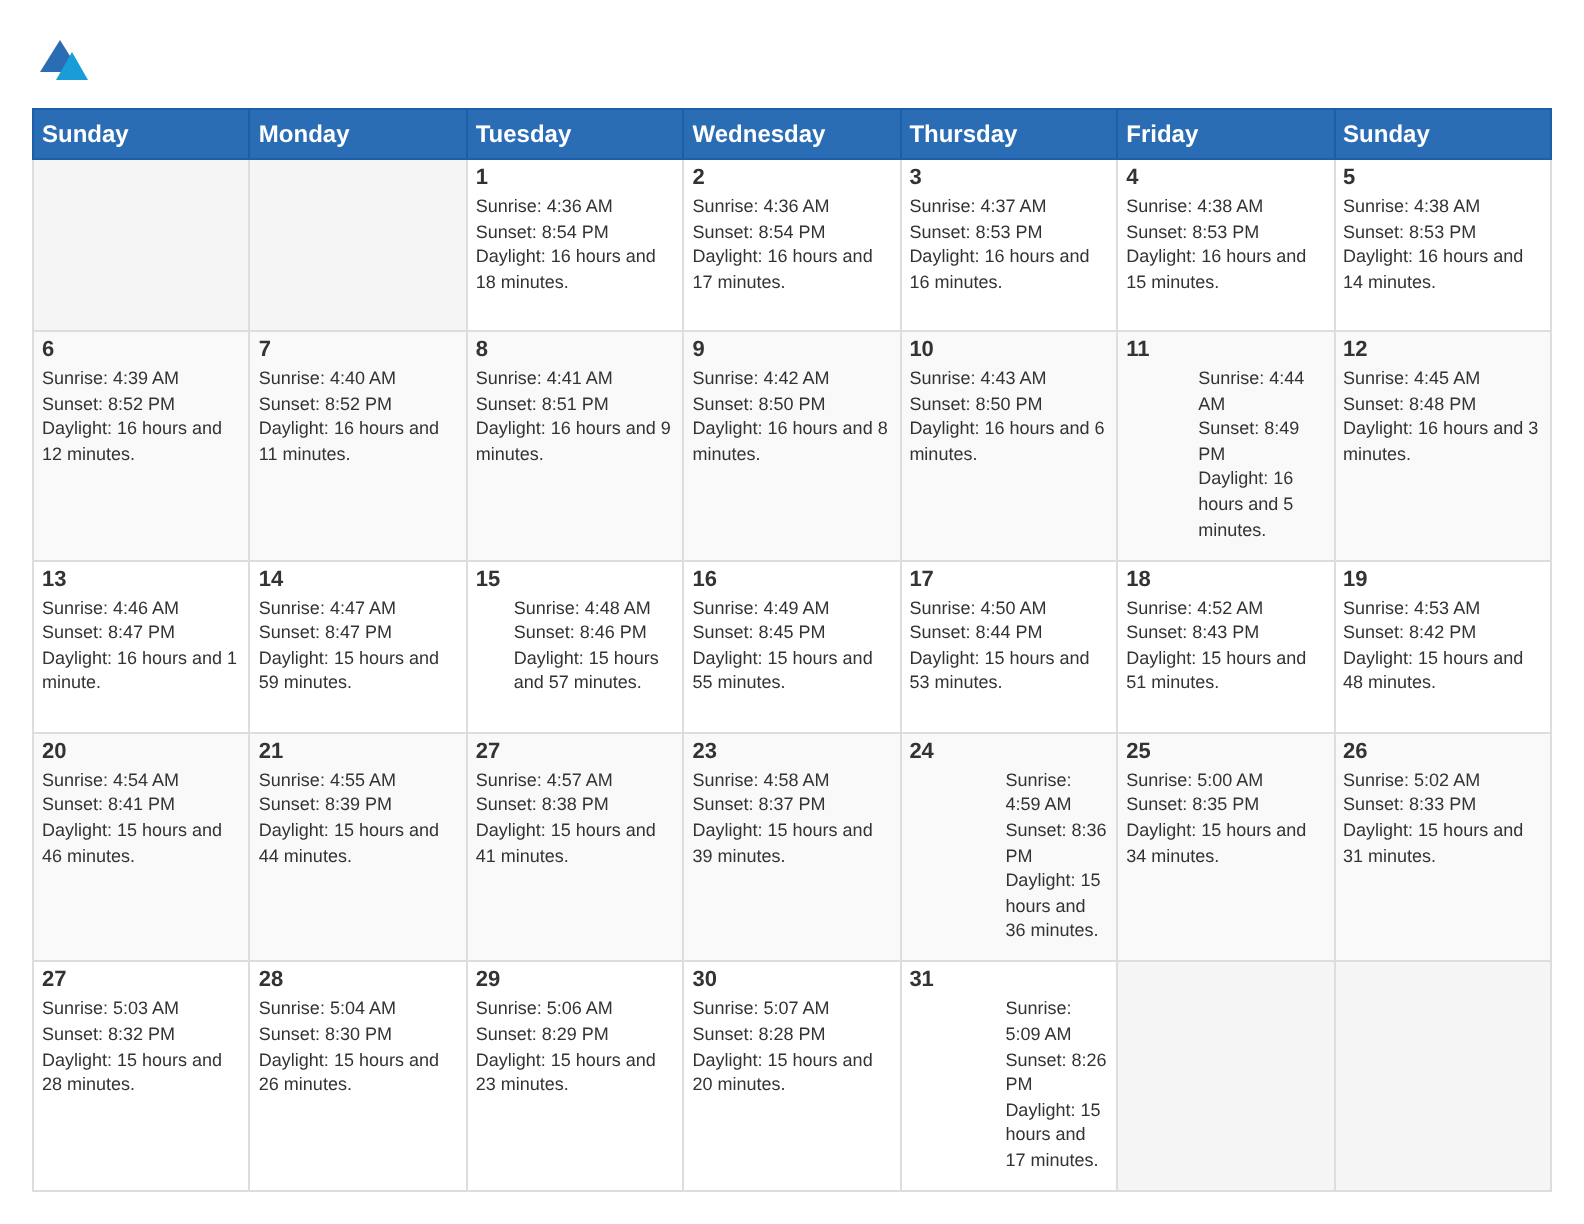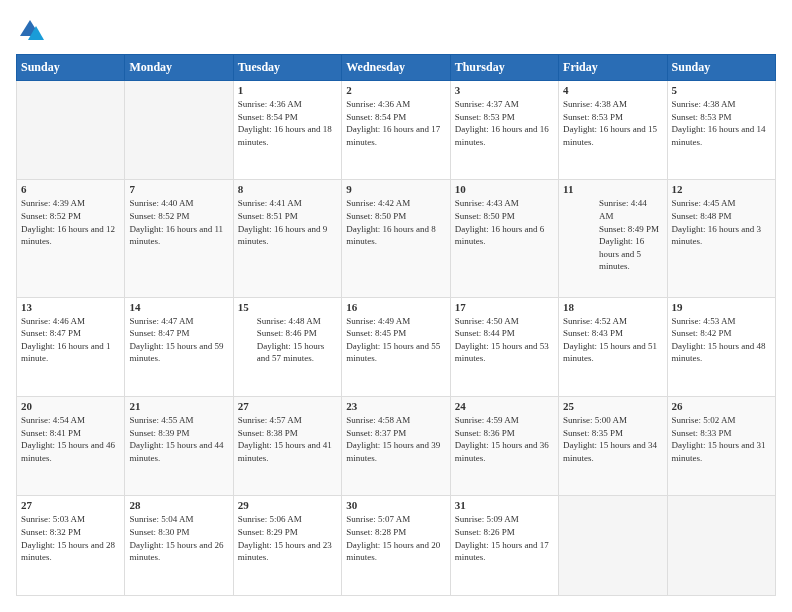--- a/index.html
+++ b/index.html
@@ -9,21 +9,20 @@
       font-family: Arial, sans-serif;
       background: #fff;
       overflow: hidden;
     }
     .page {
       width: 792px;
       height: 612px;
       padding: 16px;
       display: flex;
       flex-direction: column;
-      font-family: Liberation Serif, serif;
     }
     .header {
       display: flex;
       justify-content: space-between;
       align-items: flex-start;
       margin-bottom: 10px;
     }
     .logo {
       display: flex;
       align-items: center;
@@ -281,21 +280,21 @@
 Daylight: 15 hours and 41 minutes.</div>
           </td>
           <td>
             <span class="day-num">23</span>
             <div class="day-info" style="white-space: pre-line;">Sunrise: 4:58 AM
 Sunset: 8:37 PM
 Daylight: 15 hours and 39 minutes.</div>
           </td>
           <td>
             <span class="day-num">24</span>
-            <div class="day-info" style="white-space: pre-line;">Sunrise: 4:59 AM
+            <div class="day-info" style="white-space: pre-line; margin-left: 48px;">Sunrise: 4:59 AM
 Sunset: 8:36 PM
 Daylight: 15 hours and 36 minutes.</div>
           </td>
           <td>
             <span class="day-num">25</span>
             <div class="day-info" style="white-space: pre-line;">Sunrise: 5:00 AM
 Sunset: 8:35 PM
 Daylight: 15 hours and 34 minutes.</div>
           </td>
           <td>
@@ -325,21 +324,21 @@
 Daylight: 15 hours and 23 minutes.</div>
           </td>
           <td>
             <span class="day-num">30</span>
             <div class="day-info" style="white-space: pre-line;">Sunrise: 5:07 AM
 Sunset: 8:28 PM
 Daylight: 15 hours and 20 minutes.</div>
           </td>
           <td>
             <span class="day-num">31</span>
-            <div class="day-info" style="white-space: pre-line;">Sunrise: 5:09 AM
+            <div class="day-info" style="white-space: pre-line; margin-left: 48px;">Sunrise: 5:09 AM
 Sunset: 8:26 PM
 Daylight: 15 hours and 17 minutes.</div>
           </td>
           <td class="empty-cell"></td>
           <td class="empty-cell"></td>
         </tr>
       </tbody>
   </table>
 </div>
 

